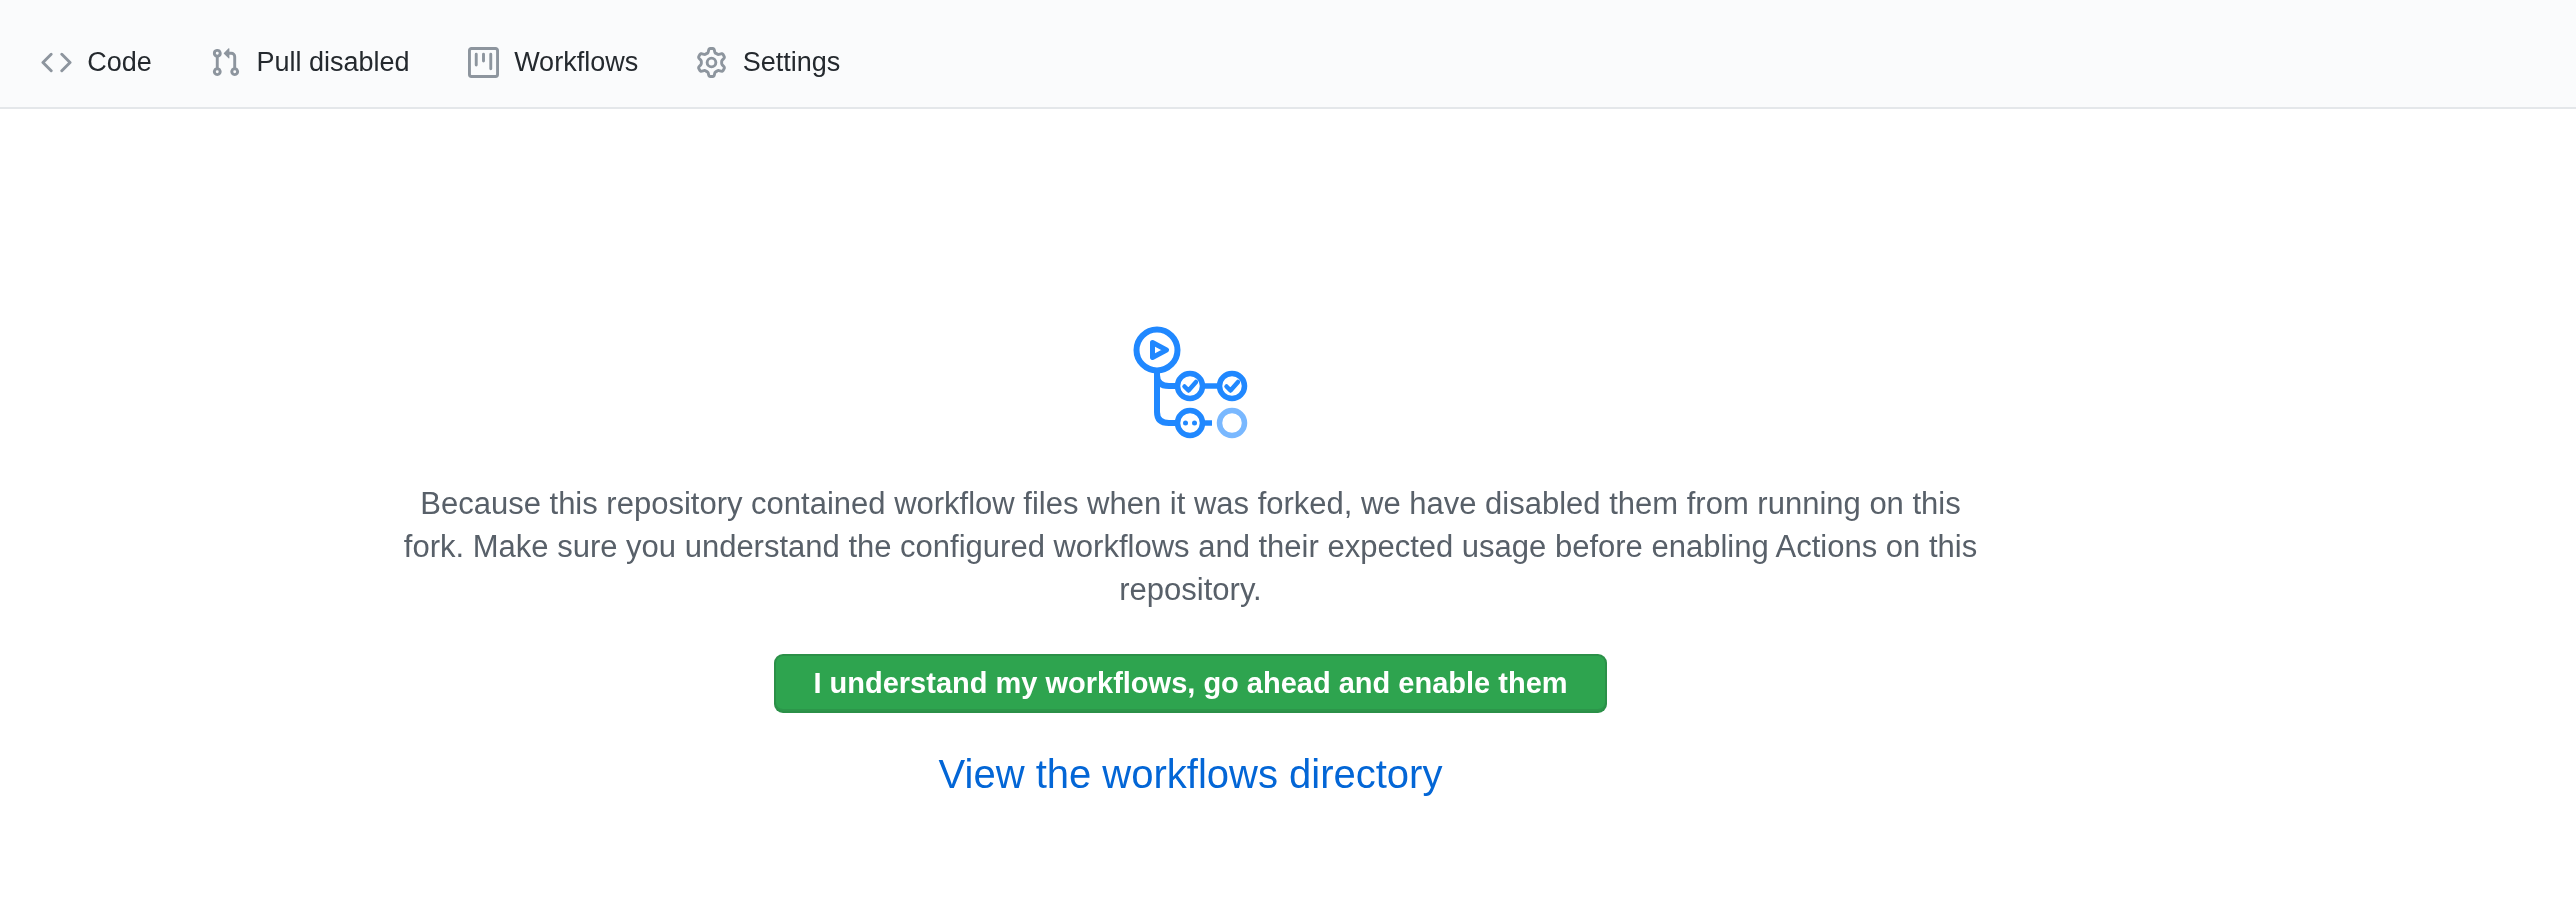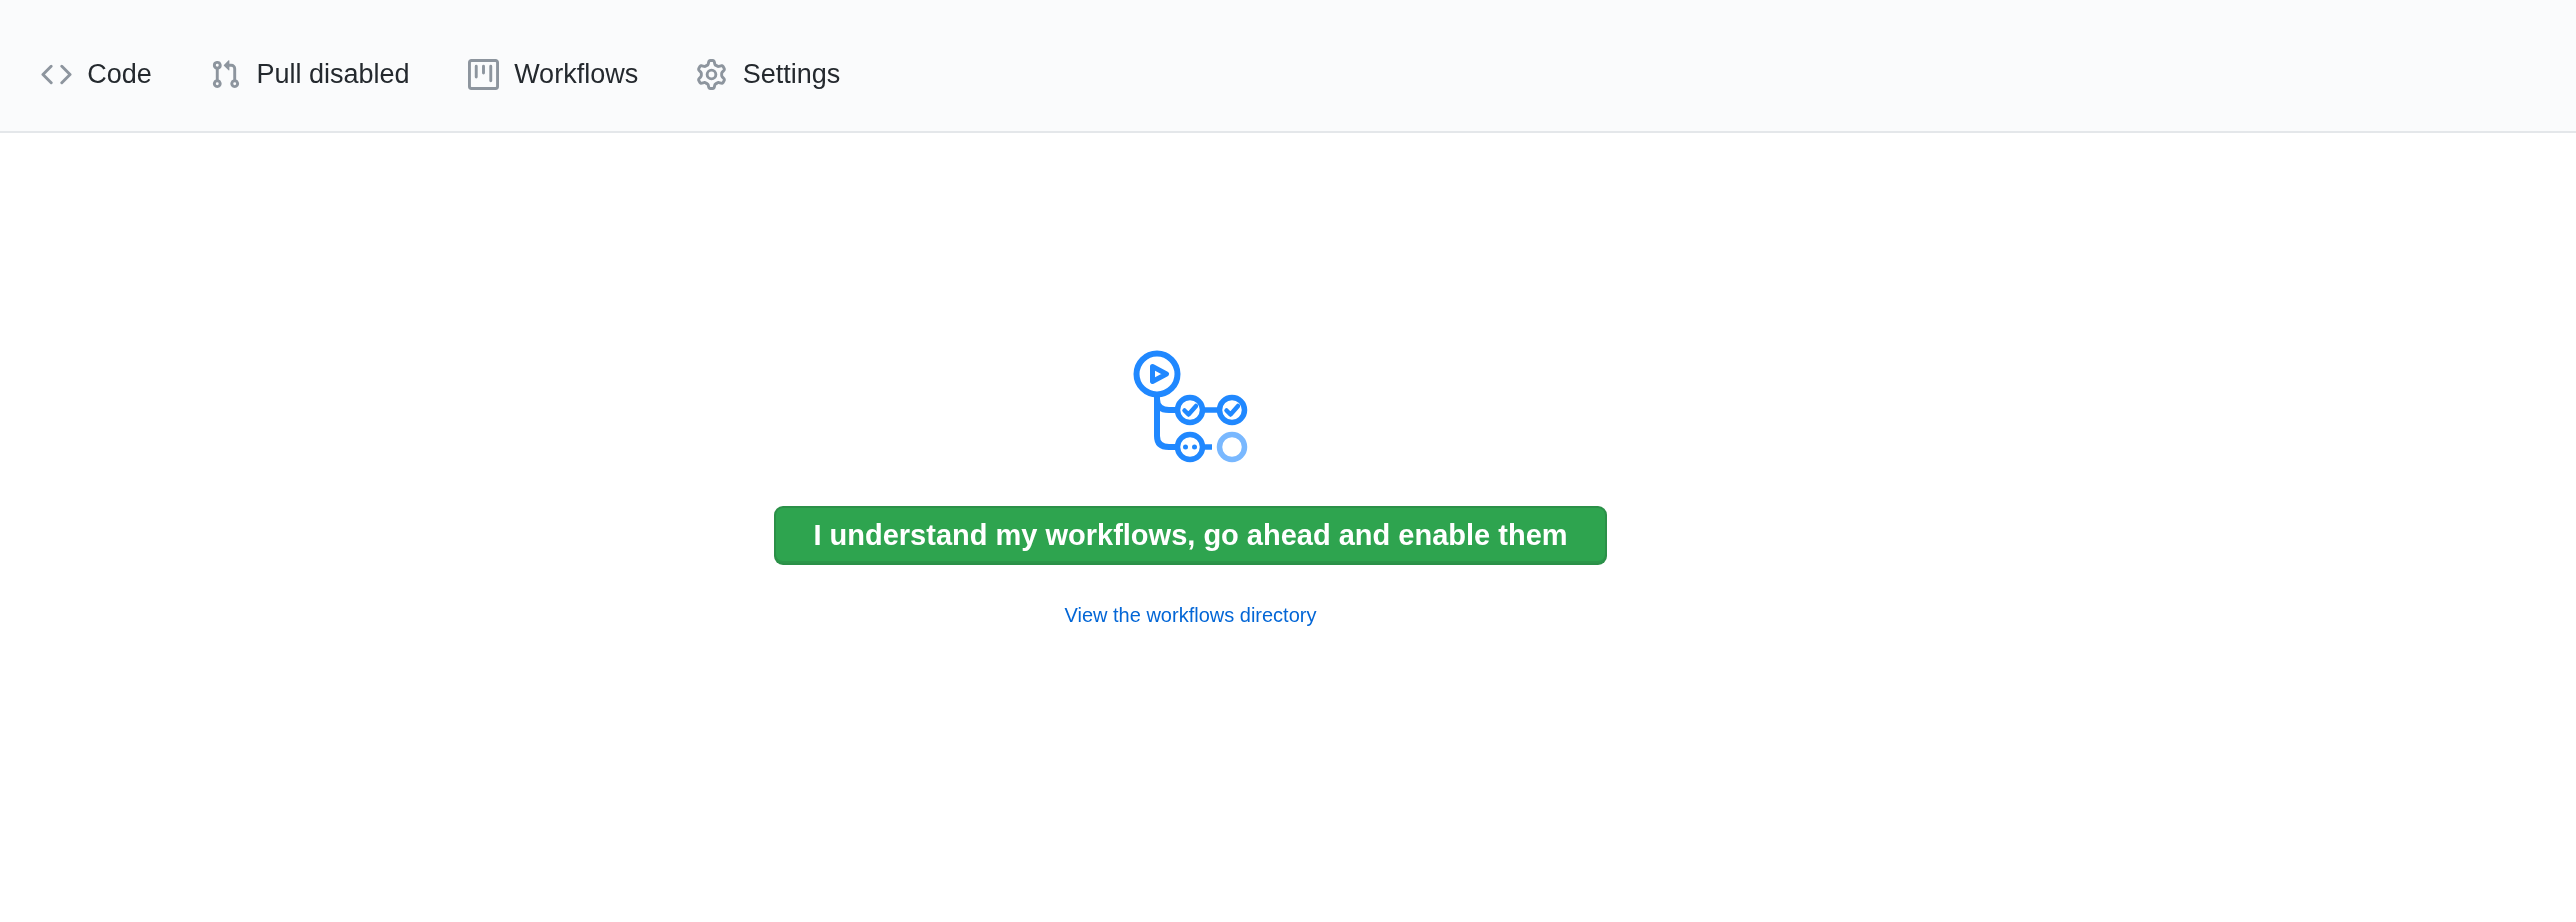--- a/index.html
+++ b/index.html
@@ -8,21 +8,21 @@
     font-family: "Liberation Sans", "DejaVu Sans", sans-serif;
     color: #24292e;
     width: 2576px;
     height: 923px;
     overflow: hidden;
   }
   .page { width: 2576px; height: 923px; background: #ffffff; }
 
   
   .tabnav {
-    height: 133px;
+    height: 109px;
     background: #fafbfc;
     border-bottom: 2px solid #e4e7ea;
     display: flex;
     align-items: stretch;
     padding-left: 11.7px;
   }
   .tab {
     display: flex;
     align-items: center;
     padding: 23.5px 29px 0 29px;
@@ -71,21 +71,21 @@
     border-radius: 9px;
     height: 59px;
     padding: 0 37px;
     line-height: 53px;
     cursor: pointer;
     box-shadow: inset 0 -2px 0 rgba(27,31,35,0.10);
   }
   .workflows-link {
     display: inline-block;
     margin-top: 39px;
-    font-size: 20px;
+    font-size: 40px;
     color: #0366d6;
     text-decoration: none;
     cursor: pointer;
   }
 </style>
 </head>
 <body>
 
 <div class="page">
 
@@ -138,20 +138,21 @@
       <path d="M93.5 60.5 l4 4 l7.5 -8.5" stroke="#2088ff" stroke-width="4.5" stroke-linecap="round" stroke-linejoin="round" fill="none"></path>
 
       <circle cx="57" cy="97" r="12.5" stroke="#2088ff" stroke-width="5.5"></circle>
       <circle cx="52.5" cy="97" r="2.5" fill="#2088ff"></circle>
       <circle cx="61.5" cy="97" r="2.5" fill="#2088ff"></circle>
       <line x1="70" y1="97" x2="79" y2="97" stroke="#2088ff" stroke-width="5.5"></line>
       <circle cx="99" cy="97" r="12.5" stroke="#79b8ff" stroke-width="5.5"></circle>
     </svg>
 
 
+    <p>Because this repository contained workflow files when it was forked, we have disabled them from running on this fork. Make sure you understand the configured workflows and their expected usage before enabling Actions on this repository.</p>
 
     <button class="btn-primary" type="button">I understand my workflows, go ahead and enable them</button>
 
     <div>
       <a class="workflows-link">View the workflows directory</a>
     </div>
   </main>
 
 </div>
 

